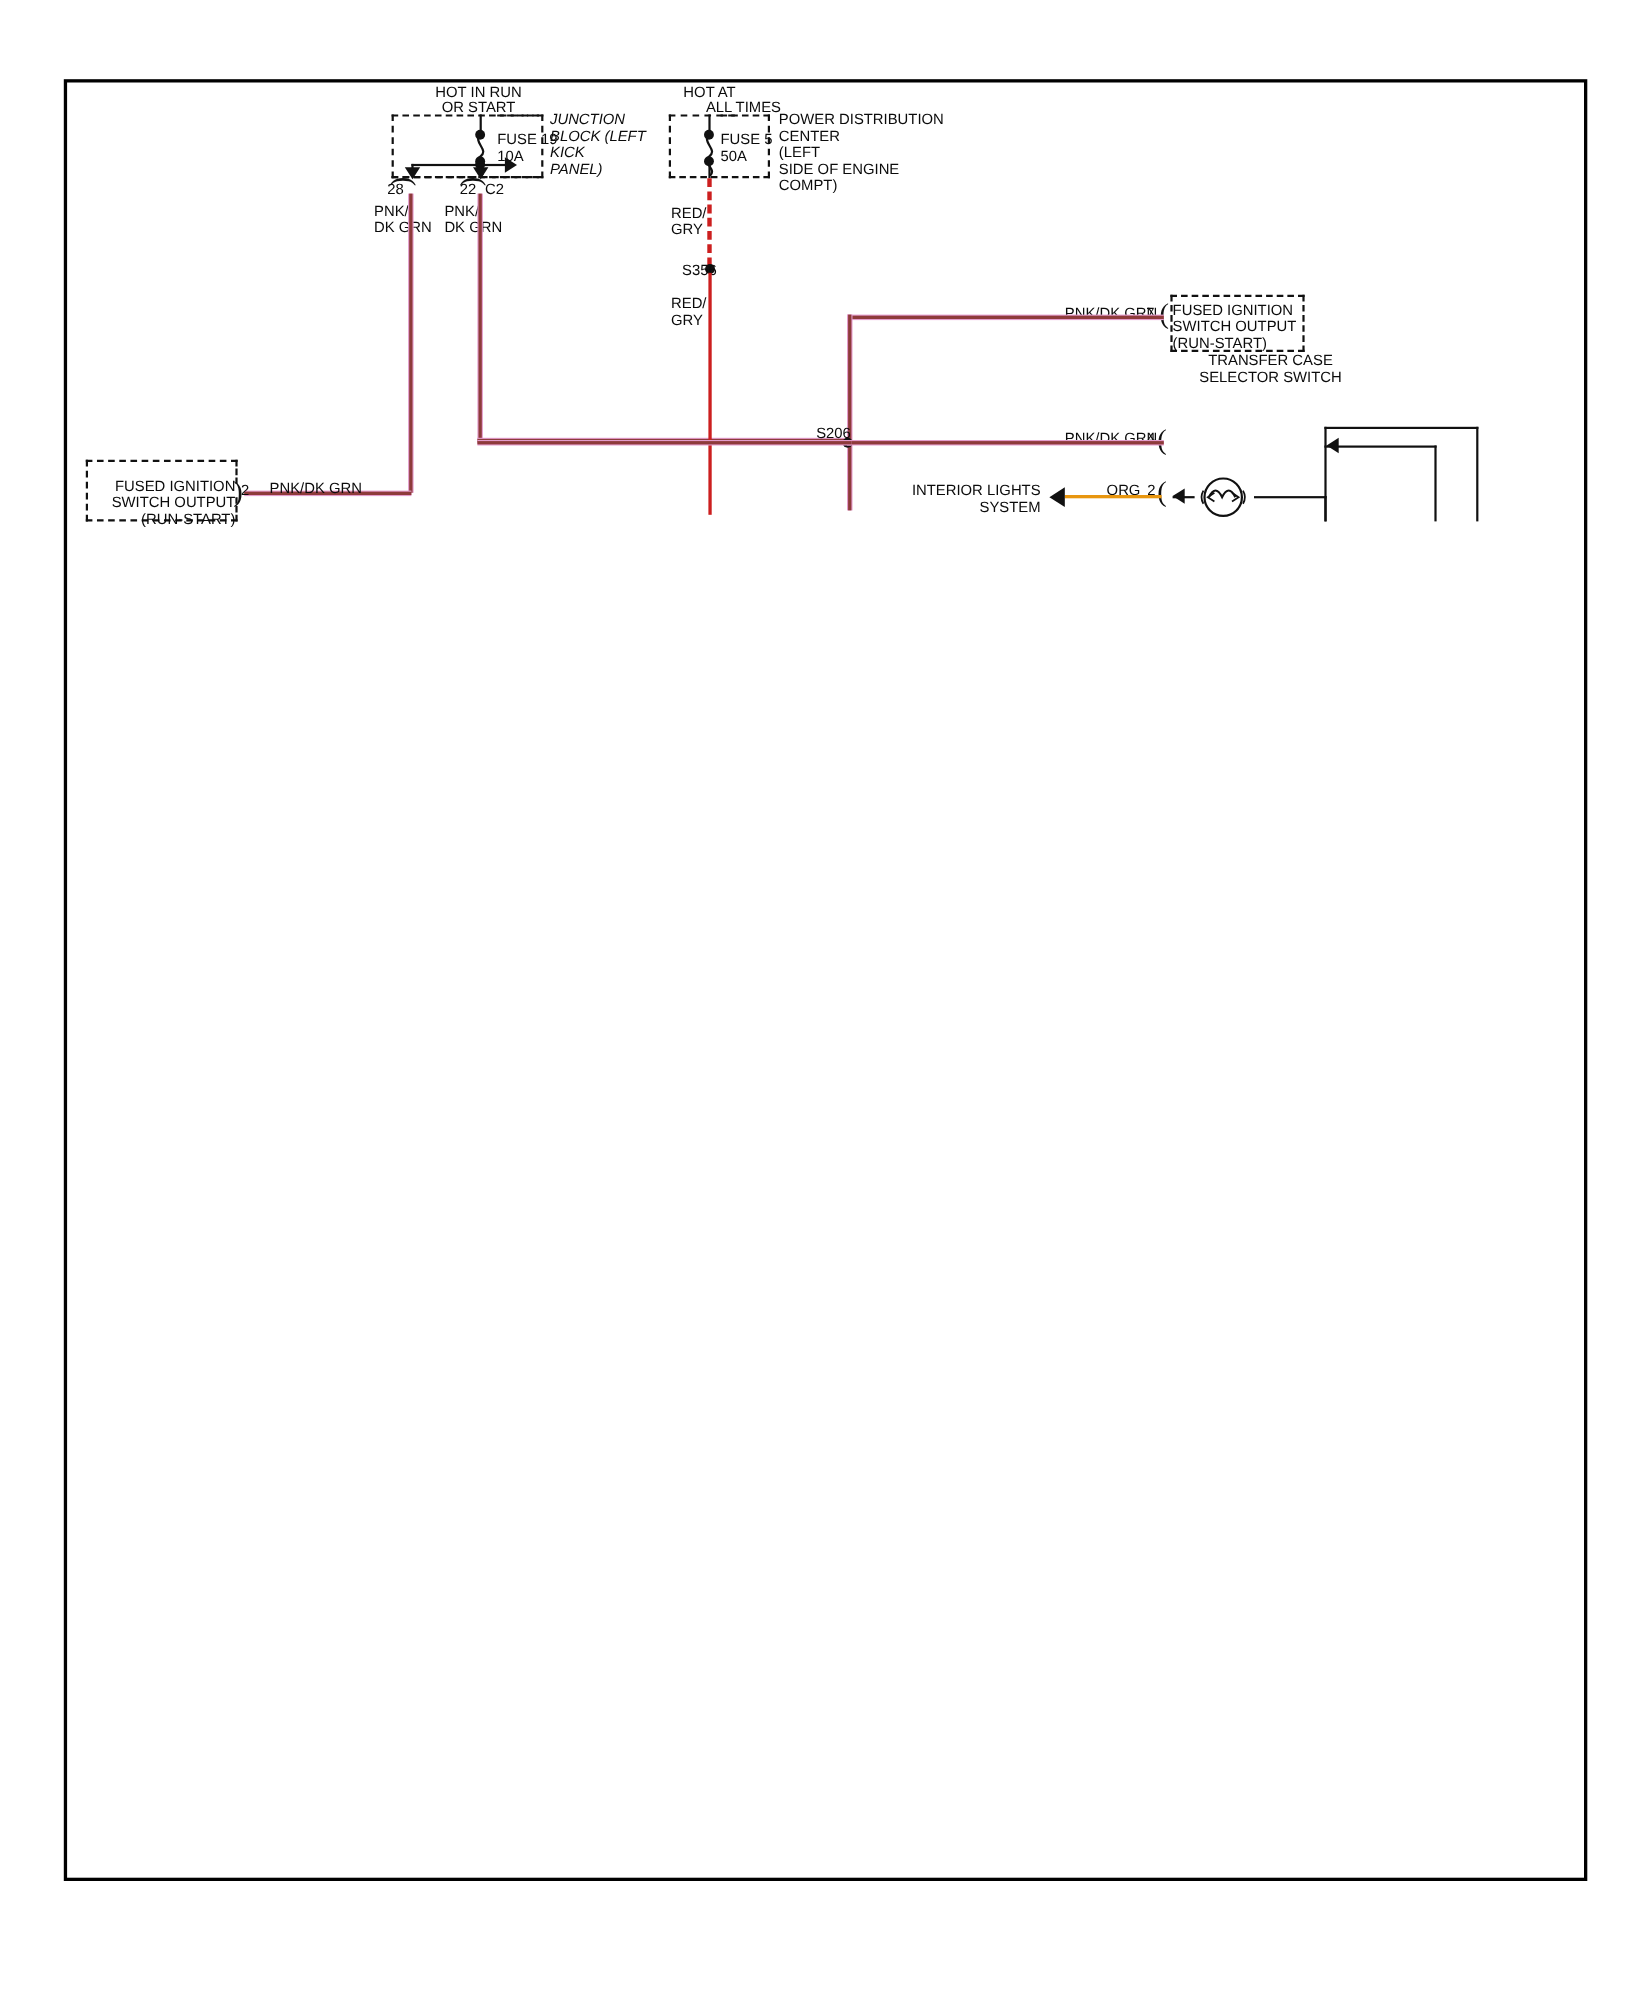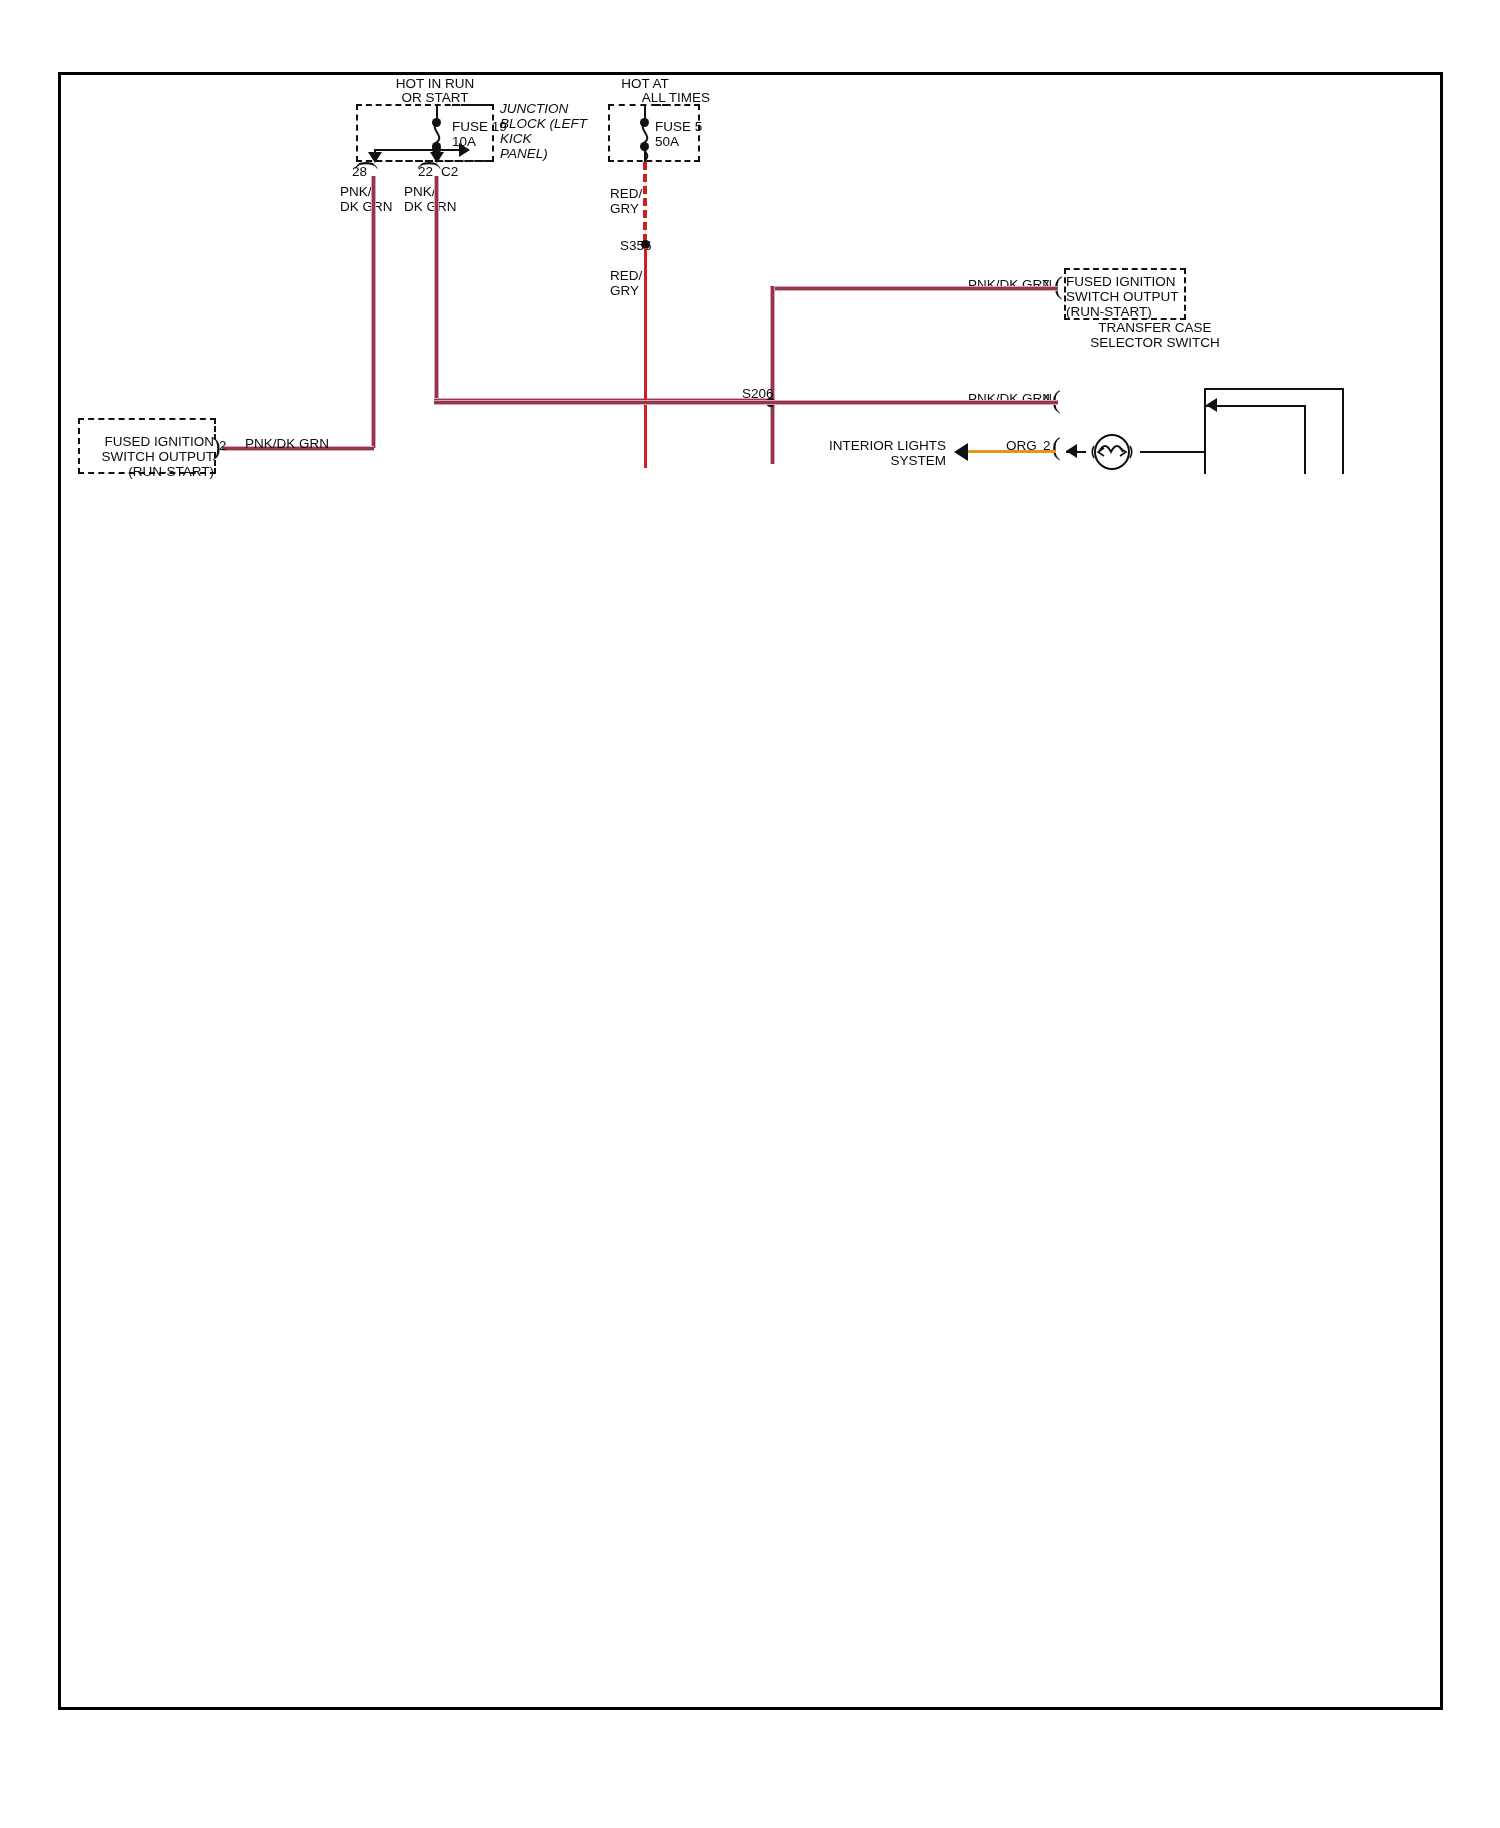--- a/index.html
+++ b/index.html
@@ -304,20 +304,25 @@
   <div class="ln v1" style="left:644px;top:104px;height:18px;"></div>
   <div class="dot" style="left:640px;top:118px;"></div>
   <svg class="fuse" style="left:636px;top:122px;" viewBox="0 0 18 38">
     <path d="M9 0 C 1 7, 17 14, 9 20 C 1 26, 17 32, 9 38" stroke="#111" stroke-width="2" fill="none"></path>
   </svg>
   <div class="dot" style="left:640px;top:142px;"></div>
   <div class="ln v1" style="left:644px;top:150px;height:12px;"></div>
   <div class="txt" style="left:655px;top:119px;">FUSE 5</div>
   <div class="txt" style="left:655px;top:134px;">50A</div>
 
+  <div class="txt" style="left:708px;top:101px;">POWER DISTRIBUTION
+CENTER
+(LEFT
+SIDE OF ENGINE
+COMPT)</div>
 
   <div class="dashwire" style="left:643px;top:162px;height:80px;"></div>
   <div class="txt" style="left:610px;top:186px;">RED/
 GRY</div>
 
   <div class="dot" style="left:641px;top:240px;"></div>
   <div class="txt" style="left:608px;top:238px;margin-left:12px;">S356</div>
 
   <div class="txt" style="left:610px;top:268px;">RED/
 GRY</div>

